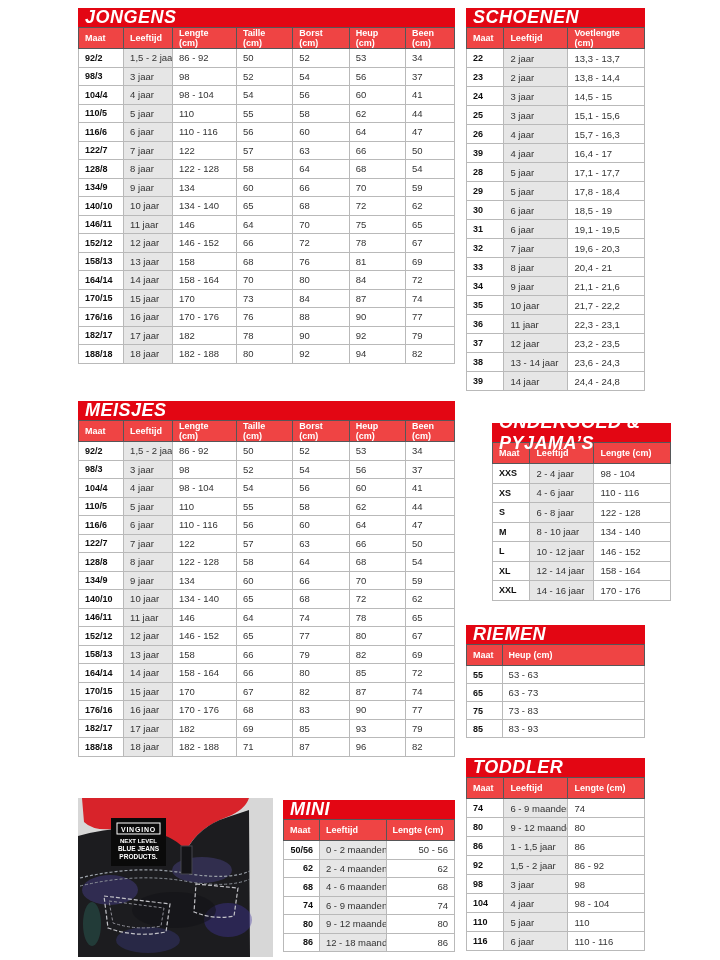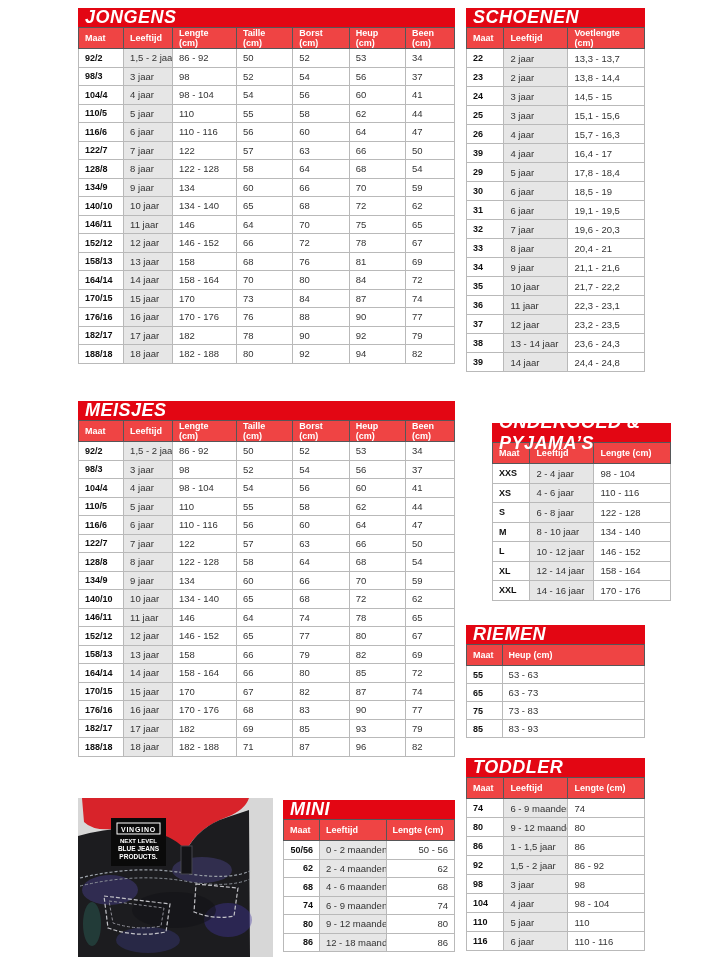--- a/index.html
+++ b/index.html
@@ -440,20 +440,25 @@
             <td>26</td>
             <td>4 jaar</td>
             <td>15,7 - 16,3</td>
           </tr>
           <tr>
             <td>39</td>
             <td>4 jaar</td>
             <td>16,4 - 17</td>
           </tr>
           <tr>
+            <td>28</td>
+            <td>5 jaar</td>
+            <td>17,1 - 17,7</td>
+          </tr>
+          <tr>
             <td>29</td>
             <td>5 jaar</td>
             <td>17,8 - 18,4</td>
           </tr>
           <tr>
             <td>30</td>
             <td>6 jaar</td>
             <td>18,5 - 19</td>
           </tr>
           <tr>

